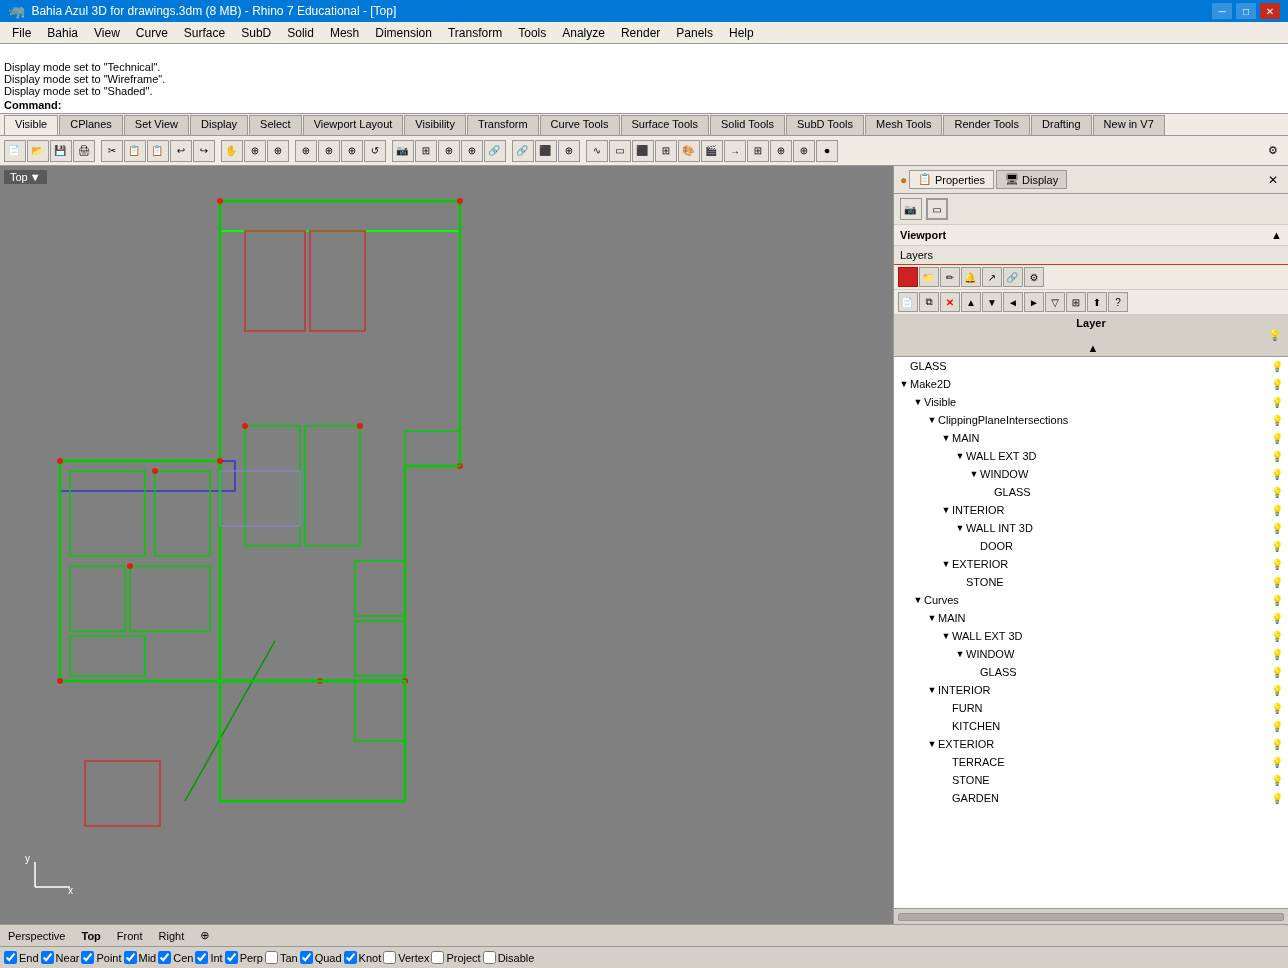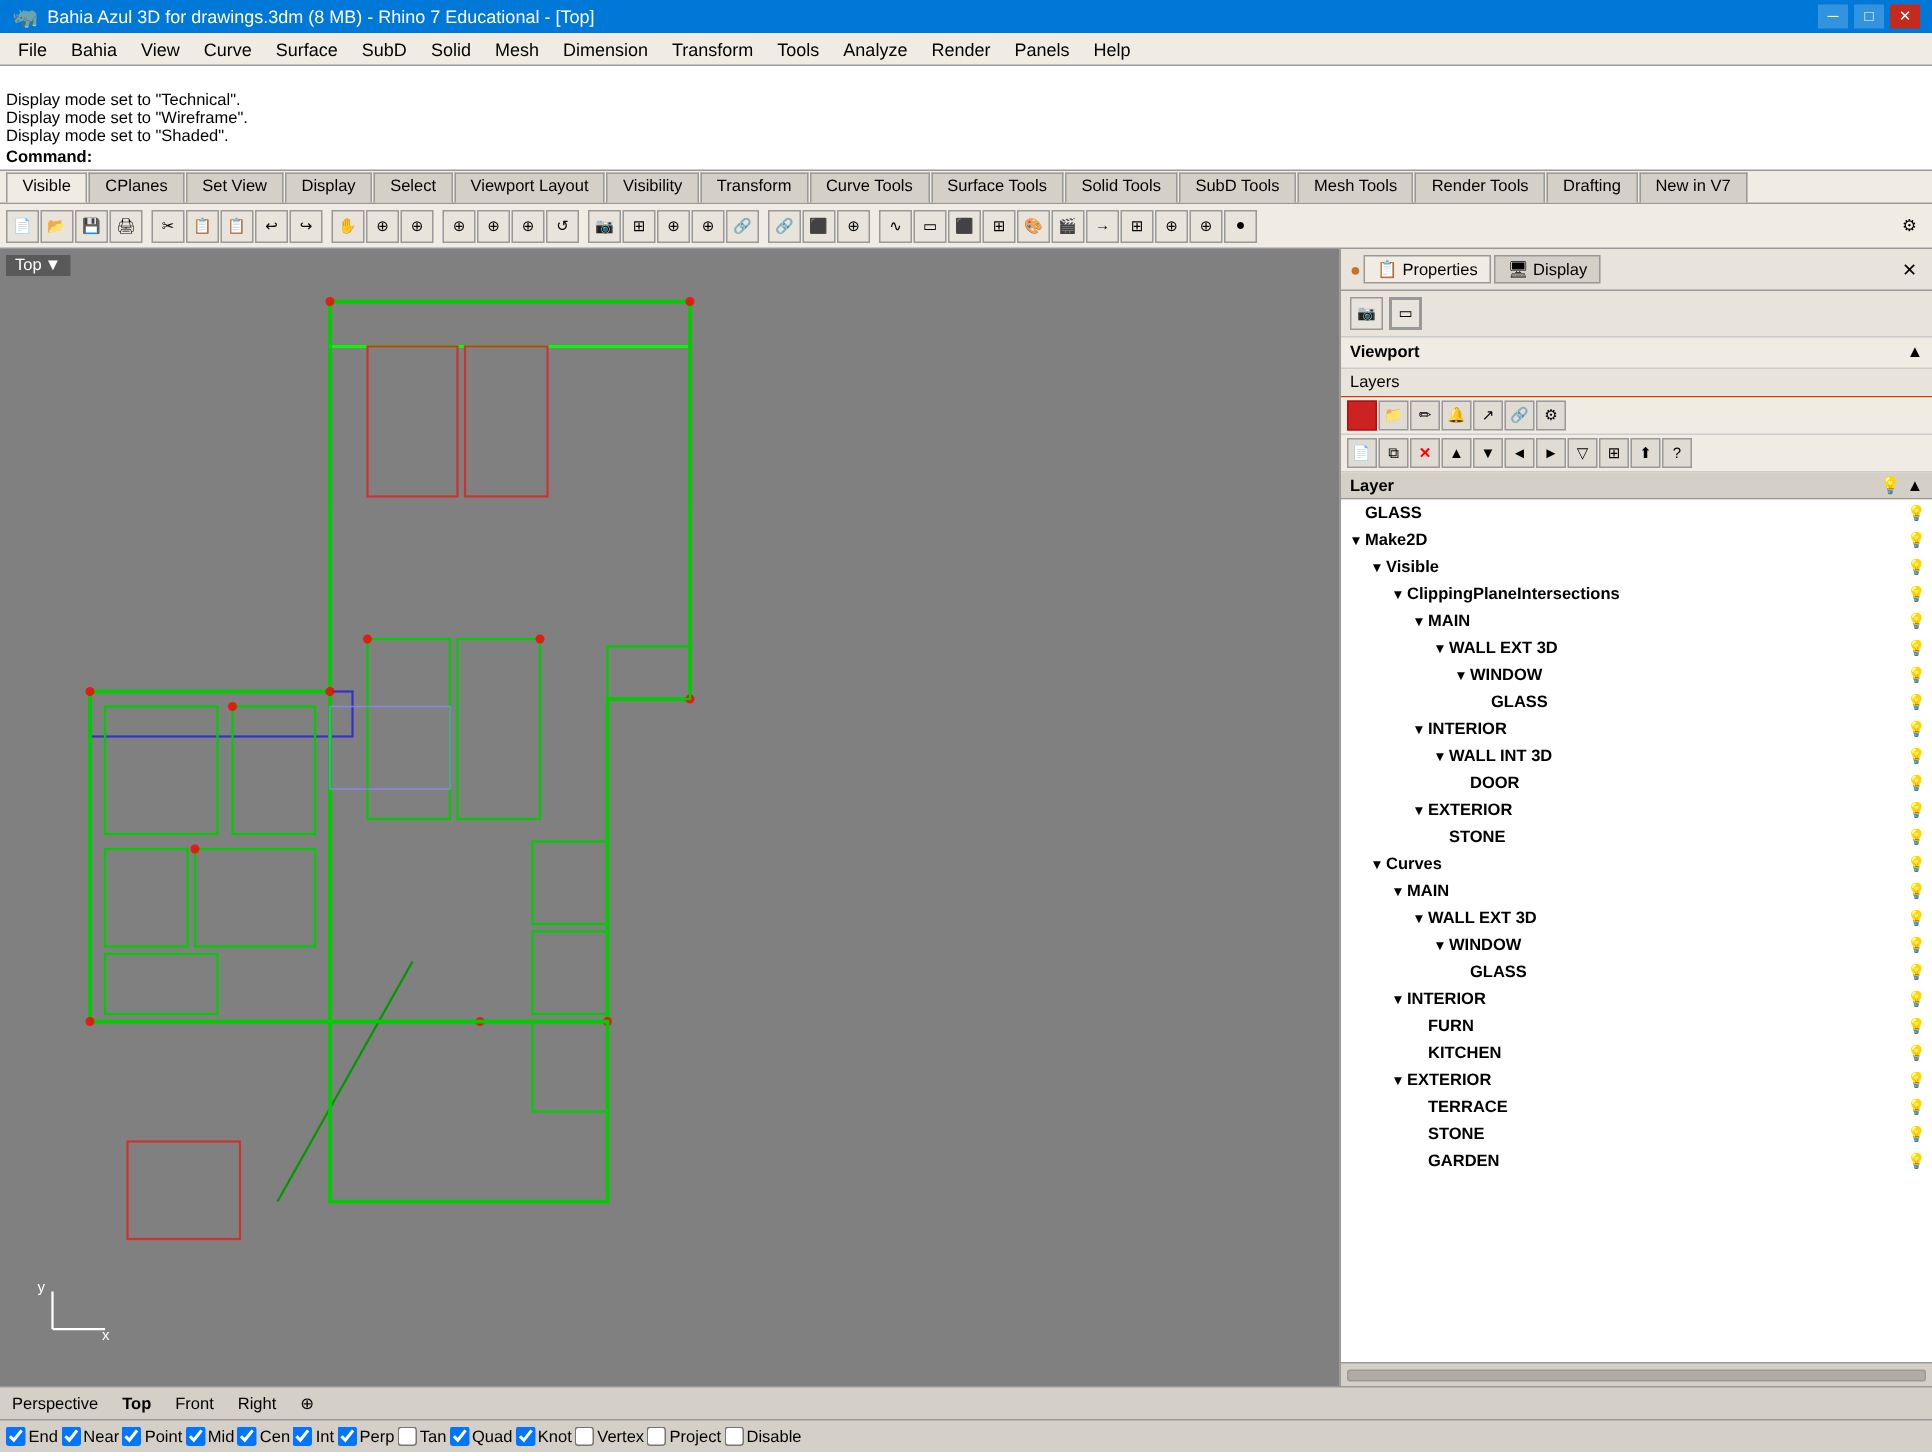--- a/index.html
+++ b/index.html
@@ -208,36 +208,35 @@
       display: flex; align-items: center; gap: 1px;
       padding: 2px 4px;
       border-bottom: 1px solid #ccc;
       background: #f0ece4;
     }
     #layer-column-header {
       display: flex; align-items: center;
       padding: 2px 6px;
       background: #d4d0c8;
       border-bottom: 1px solid #999;
-      font-size: 11px; font-weight: bold;
+      font-size: 11px; font-weight: bold; flex-direction: column;
     }
 
     
     #layer-tree {
       flex: 1;
       overflow-y: auto;
       background: #fff;
       font-size: 11px;
     }
     .layer-item {
       display: flex; align-items: center;
       height: 18px;
       padding: 0 4px;
       cursor: pointer;
-      font-weight: bold;
     }
     .layer-item .indent { display: inline-block; }
     .layer-item .expand { width: 12px; display: inline-flex; align-items: center; justify-content: center; font-size: 9px; }
     .layer-item .layer-name { flex: 1; }
     .layer-item .layer-bulb { color: #f0c040; font-size: 10px; }
 
     
     #panel-hscroll {
       height: 16px;
       background: #d4d0c8;

